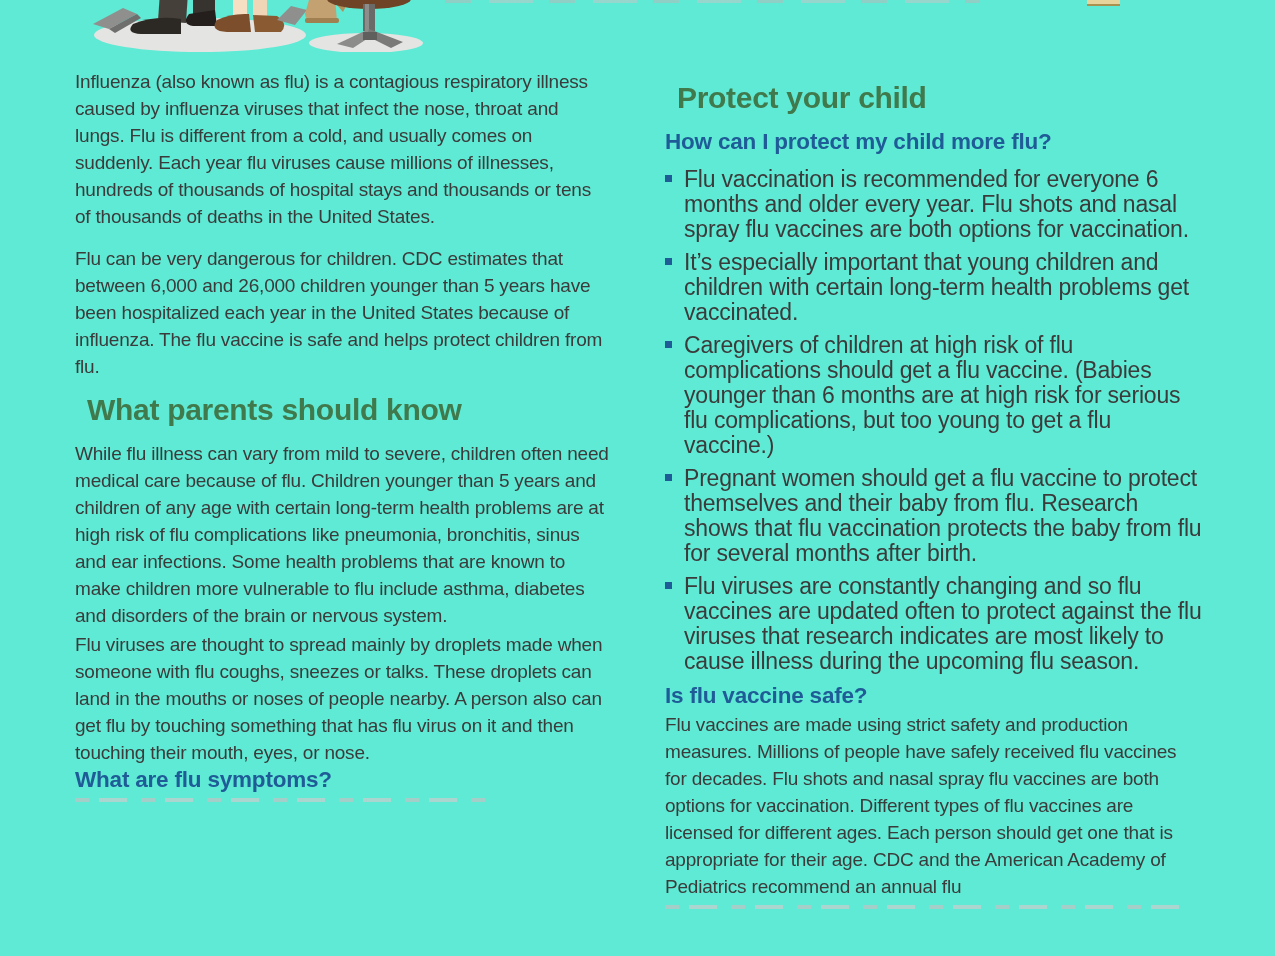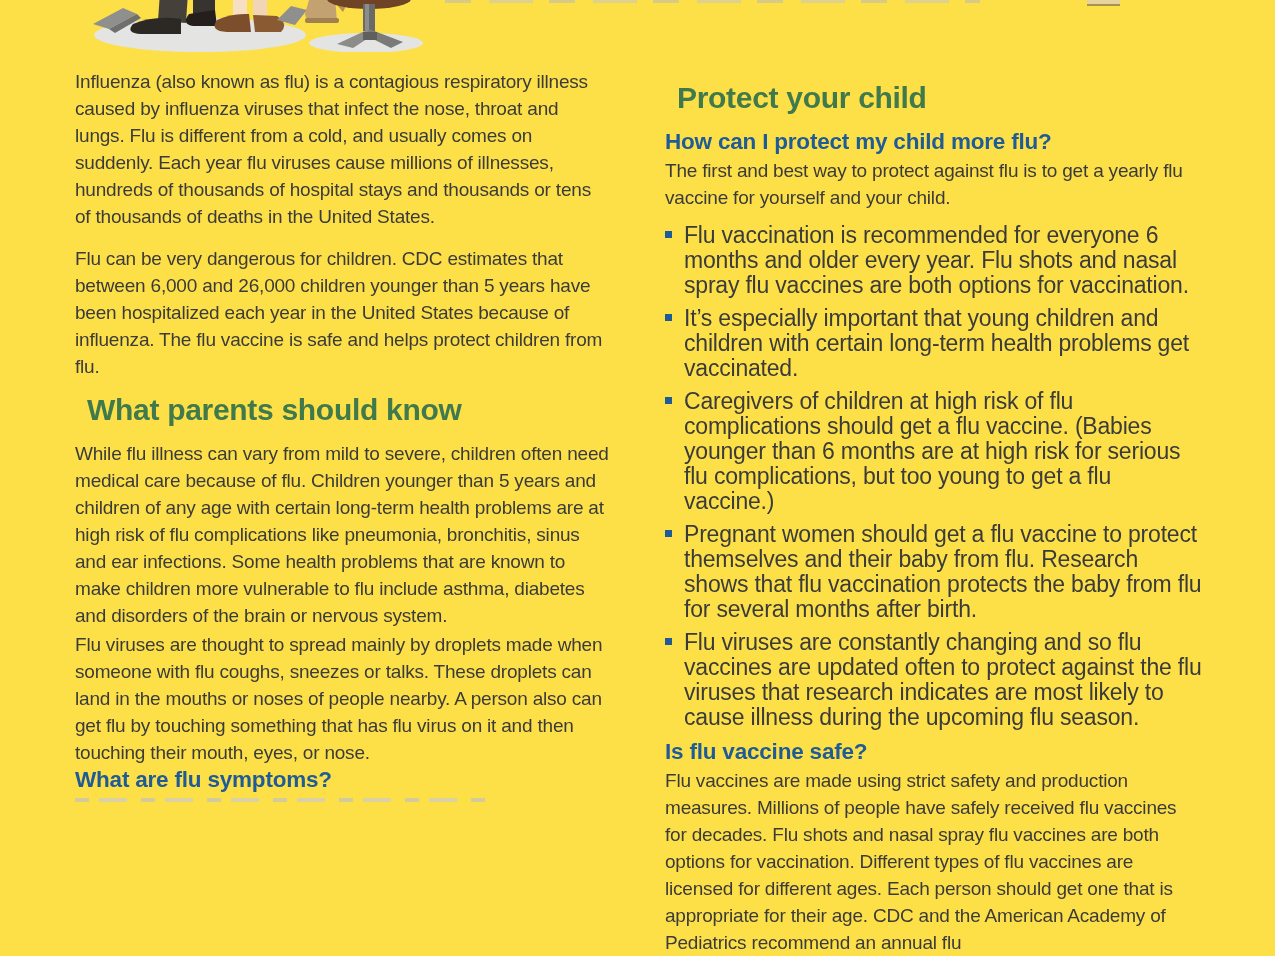--- a/index.html
+++ b/index.html
@@ -1,21 +1,21 @@
 <!DOCTYPE html>
 <html><head>
 <meta charset="utf-8">
 <style>
   html, body { margin: 0; padding: 0; }
   body { background: #ffffff; }
   .page {
     position: relative;
     width: 1275px;
     height: 956px;
-    background: #fde047;
+    background: #5eead4;
     overflow: hidden;
     font-family: "Liberation Sans", sans-serif;
     color: #3b3b3b;
   }
 
   
   .col { position: absolute; top: 68px; }
   .col-left  { left: 75px;  width: 534px; }
   .col-right { left: 665px; width: 537px; }
 
@@ -171,21 +171,20 @@
     <h2 class="sub-title mt-26">What are flu symptoms?</h2>
     <div class="bottom-sliver left"></div>
 
   </div>
 
   <div class="col col-right">
 
     <h1 class="section-title mt-8">Protect your child</h1>
 
     <h2 class="sub-title mt-22">How can I protect my child more flu?</h2>
-    <p class="body-text mt-2">The first and best way to protect against flu is to get a yearly flu vaccine for yourself and your child.</p>
 
     <ul class="bullet-list">
       <li>
         <span class="bullet-marker"></span>
         <span>Flu vaccination is recommended for everyone 6 months and older every year. Flu shots and nasal spray flu vaccines are both options for vaccination.</span>
       </li>
       <li>
         <span class="bullet-marker"></span>
         <span>It’s especially important that young children and children with certain long-term health problems get vaccinated.</span>
       </li>

